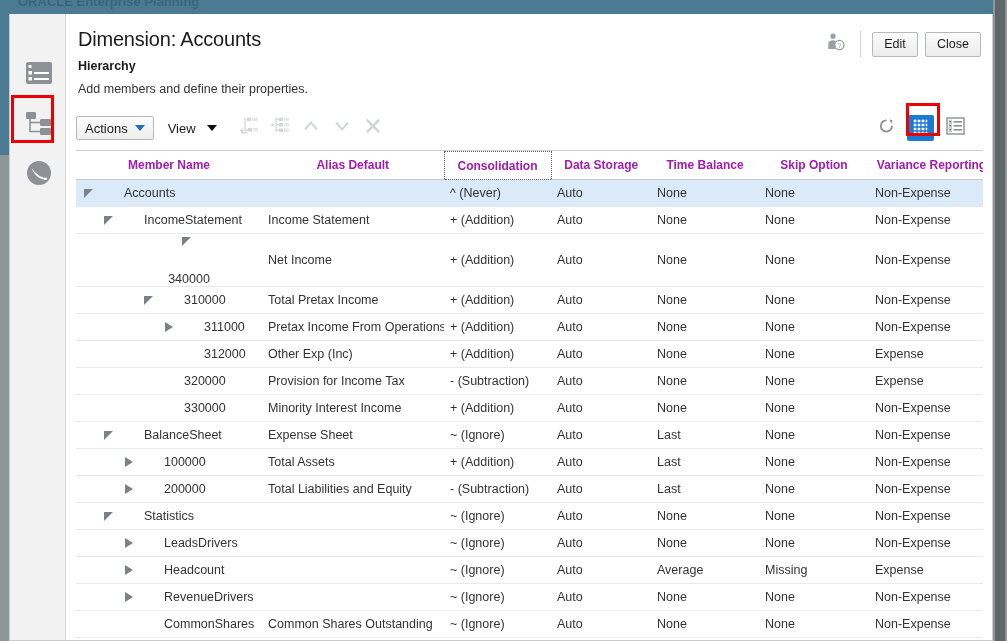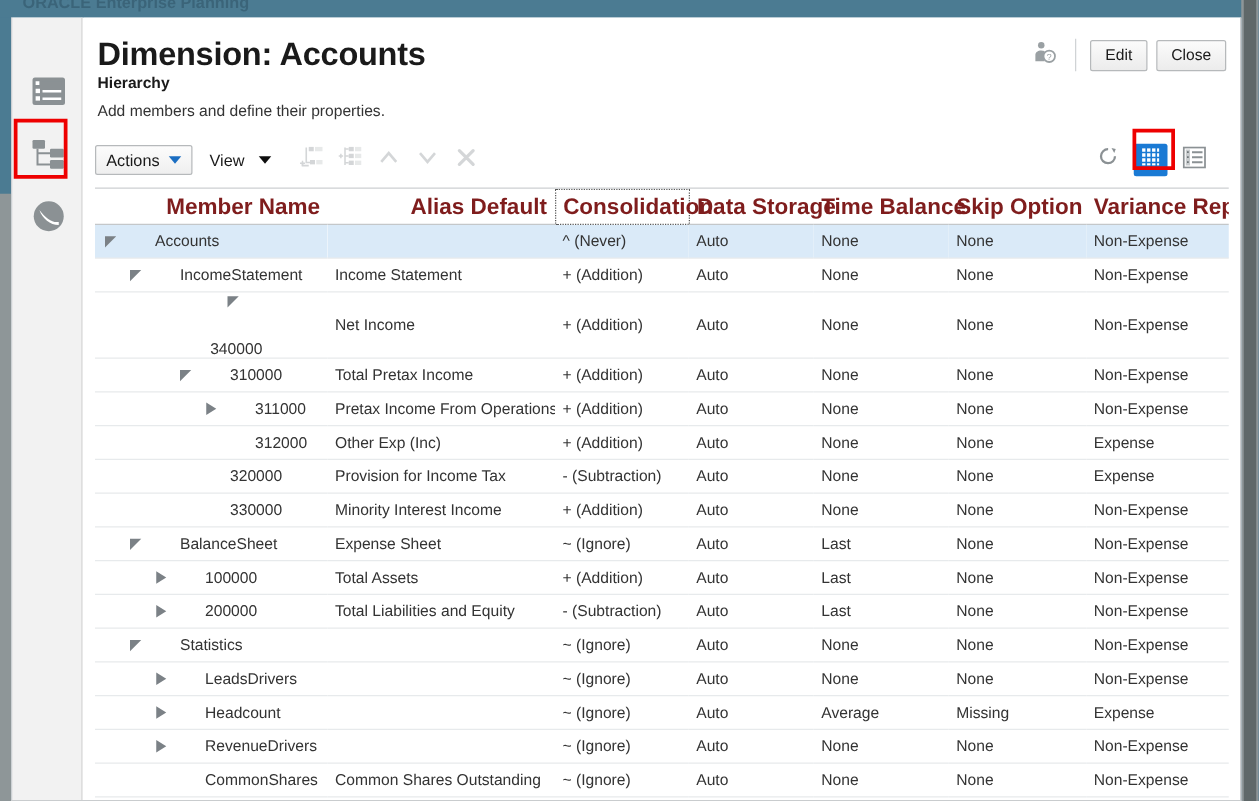--- a/index.html
+++ b/index.html
@@ -78,21 +78,21 @@
   .annot-grid { left: 906px; top: 103px; width: 34px; height: 33px; }
 
   
   .content {
     position: absolute; left: 57px; top: 0; right: 0; bottom: 0;
     background: #ffffff;
   }
 
   .page-title {
     position: absolute; left: 11px; top: 14px;
-    font-size: 26px; font-weight: bold; color: #1a1a1a;
+    font-size: 20px; font-weight: normal; color: #1a1a1a;
     letter-spacing: -.2px;
   }
   .sub-title {
     position: absolute; left: 11px; top: 45px;
     font-size: 12.5px; font-weight: bold; color: #1a1a1a;
   }
   .descr {
     position: absolute; left: 11px; top: 68px;
     font-size: 12.5px; color: #333;
   }
@@ -160,22 +160,22 @@
     position: absolute; left: 9px; top: 136px; right: 9px; bottom: 0;
     background: #fff;
     border-top: 1px solid #cdd0d2;
     overflow: hidden;
   }
   table.grid {
     width: 100%; border-collapse: collapse;
     font-size: 12.5px; color: #333; table-layout: fixed;
   }
   table.grid thead th {
-    height: 28px; text-align: right; font-weight: bold;
-    font-size: 18px; color: #7f1d1d;
+    height: 28px; text-align: center; font-weight: bold;
+    font-size: 12px; color: #a21caf;
     border-bottom: 1px solid #c4c7c9;
     background: #ffffff;
     padding: 0 6px;
     white-space: nowrap;
   }
   table.grid thead th.sel {
     border-left: 1px dotted #5a5a5a;
     border-right: 1px dotted #5a5a5a;
     border-top: 1px dotted #5a5a5a;
     border-bottom: 1px dotted #5a5a5a;

